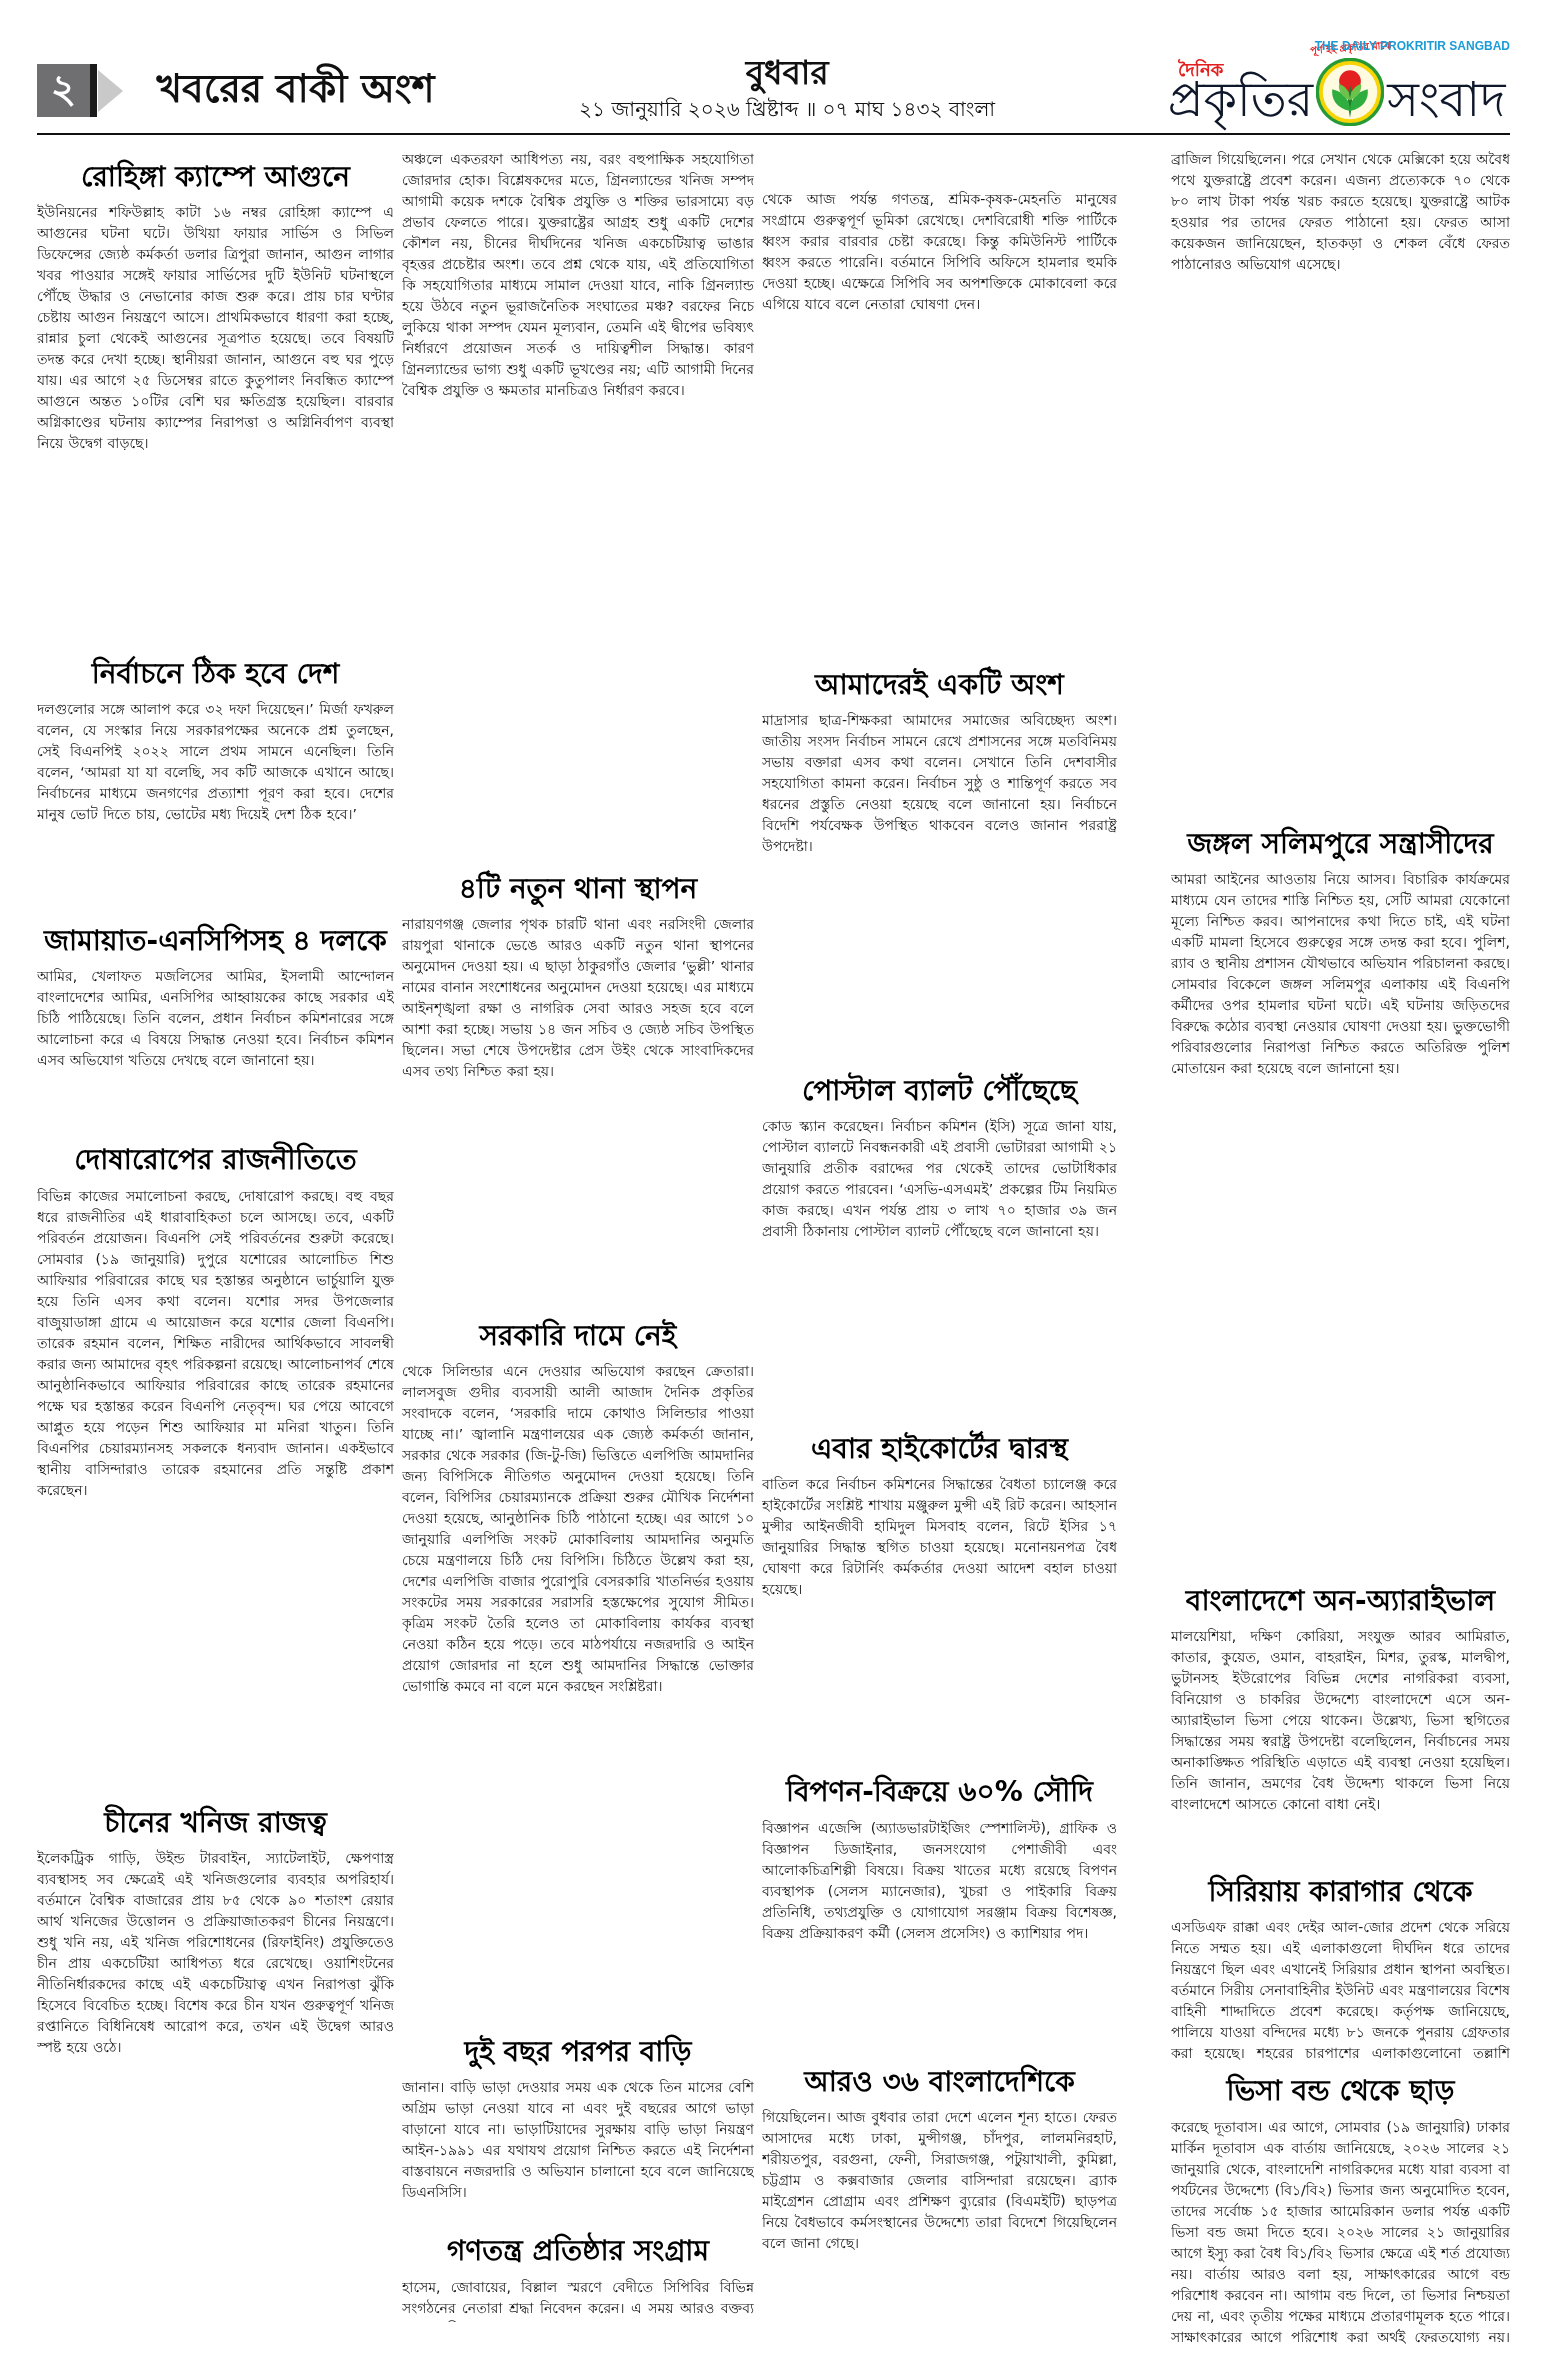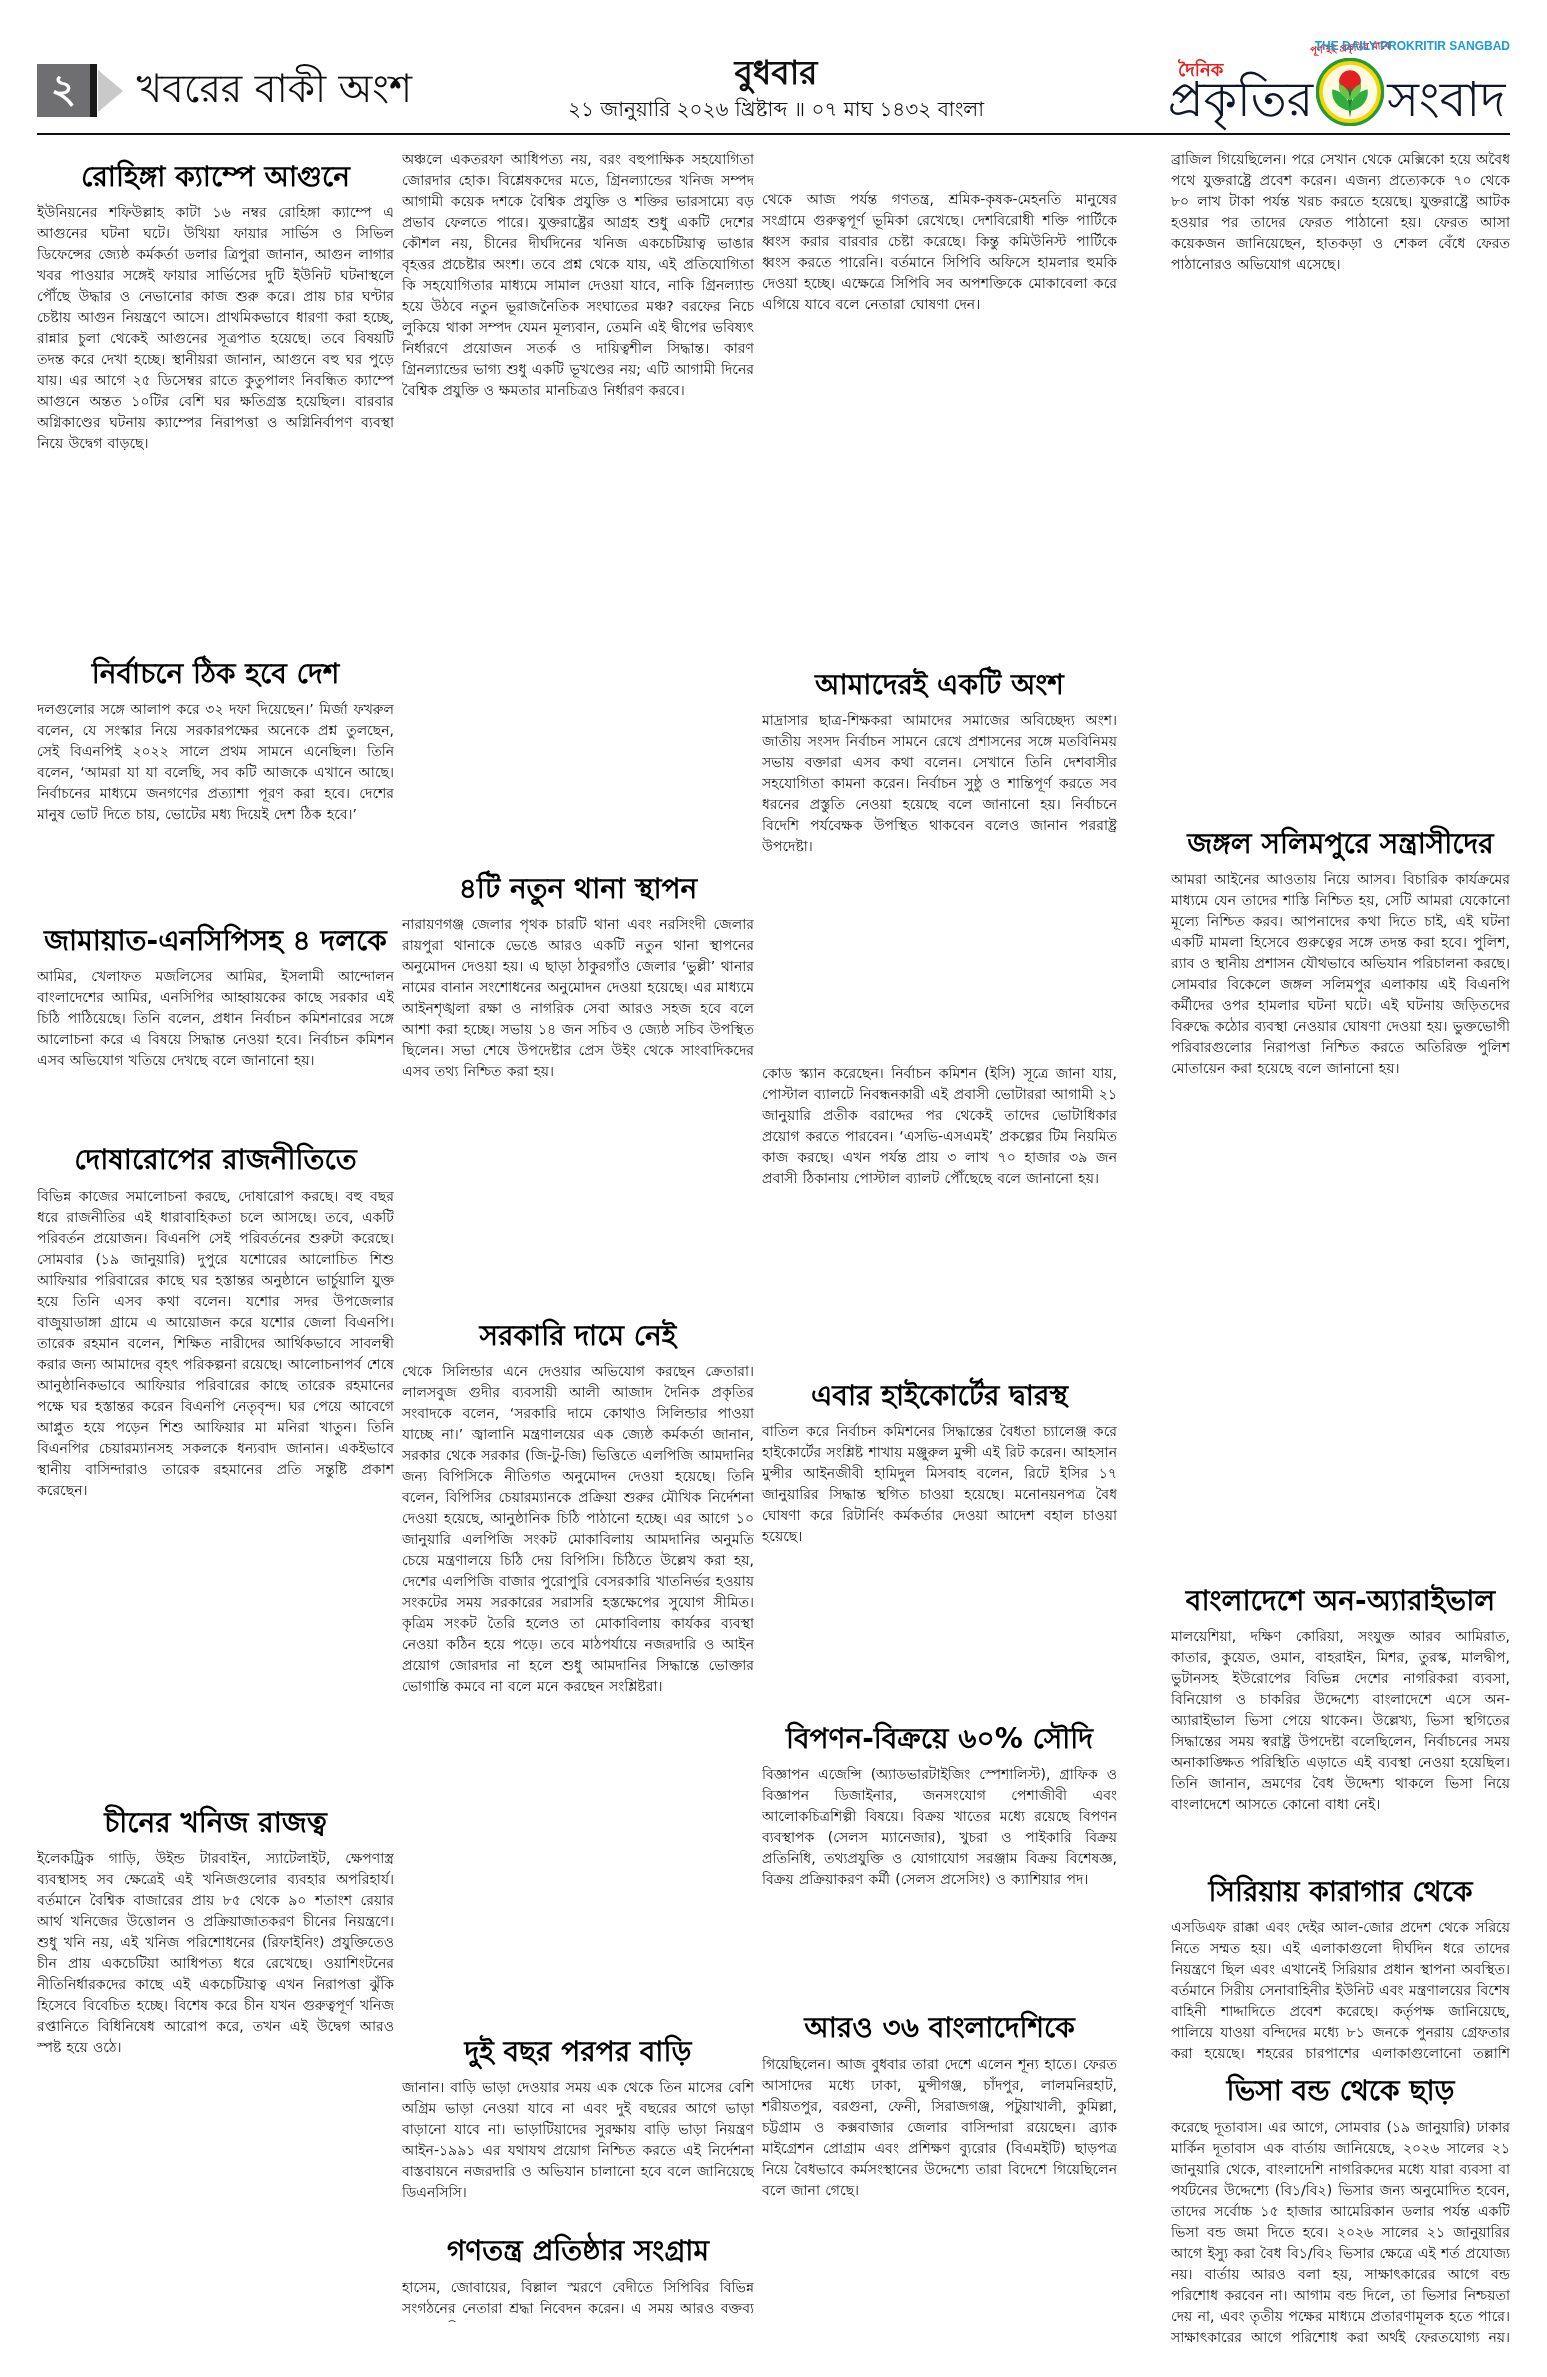--- a/index.html
+++ b/index.html
@@ -12,21 +12,21 @@
   .hdr{display:flex;align-items:flex-end;justify-content:space-between;
        border-bottom:2.2px solid #101010;padding-bottom:10.4px;height:98px;}
   .hdr-left{display:flex;align-items:center;gap:10.4px;}
   .pagebox{position:relative;width:53px;height:53px;background:#6f6f72;color:#fff;
        display:flex;align-items:center;justify-content:center;
        font-size:39px;font-weight:bold;}
   .pagebox .bar{position:absolute;right:-7.4px;top:0;width:7.4px;height:53px;background:#1a1a1a;}
   .pagebox .tri{position:absolute;right:-33px;top:6px;width:0;height:0;
        border-top:21px solid transparent;border-bottom:21px solid transparent;
        border-left:25px solid #c9c9c9;}
-  .section-title{font-size:39px;font-weight:normal;margin-left:36px;letter-spacing:0;}
+  .section-title{font-size:39px;font-weight:bold;margin-left:56px;letter-spacing:0;}
   .hdr-mid{text-align:center;line-height:1.25;padding-bottom:1.5px;}
   .weekday{font-size:33px;font-weight:bold;}
   .dateline{font-size:20px;margin-top:3px;}
   .masthead{display:flex;align-items:flex-end;gap:4.5px;position:relative;padding-right:4.5px;}
   .mast-left{position:relative;text-align:right;margin-left:28px;}
   .mast-daily{color:#e3201f;font-size:18px;font-weight:bold;position:absolute;top:-19.3px;left:10.4px;}
   .mast-big{font-size:48px;font-weight:normal;color:#0f172a;line-height:1;}
   .emblem{width:68px;height:68px;position:relative;flex:0 0 auto;margin:0 -1.5px -3px -1.5px;}
   .motto{position:absolute;top:-18px;left:-28px;width:126px;text-align:center;
          color:#e3201f;font-size:9.7px;font-weight:bold;transform:rotate(-4deg);}
@@ -110,20 +110,21 @@
         <div class="body-txt" style="height: 663px;">থেকে সিলিন্ডার এনে দেওয়ার অভিযোগ করছেন ক্রেতারা। লালসবুজ গুদীর ব্যবসায়ী আলী আজাদ দৈনিক প্রকৃতির সংবাদকে বলেন, ‘সরকারি দামে কোথাও সিলিন্ডার পাওয়া যাচ্ছে না।’ জ্বালানি মন্ত্রণালয়ের এক জ্যেষ্ঠ কর্মকর্তা জানান, সরকার থেকে সরকার (জি-টু-জি) ভিত্তিতে এলপিজি আমদানির জন্য বিপিসিকে নীতিগত অনুমোদন দেওয়া হয়েছে। তিনি বলেন, বিপিসির চেয়ারম্যানকে প্রক্রিয়া শুরুর মৌখিক নির্দেশনা দেওয়া হয়েছে, আনুষ্ঠানিক চিঠি পাঠানো হচ্ছে। এর আগে ১০ জানুয়ারি এলপিজি সংকট মোকাবিলায় আমদানির অনুমতি চেয়ে মন্ত্রণালয়ে চিঠি দেয় বিপিসি। চিঠিতে উল্লেখ করা হয়, দেশের এলপিজি বাজার পুরোপুরি বেসরকারি খাতনির্ভর হওয়ায় সংকটের সময় সরকারের সরাসরি হস্তক্ষেপের সুযোগ সীমিত। কৃত্রিম সংকট তৈরি হলেও তা মোকাবিলায় কার্যকর ব্যবস্থা নেওয়া কঠিন হয়ে পড়ে। তবে মাঠপর্যায়ে নজরদারি ও আইন প্রয়োগ জোরদার না হলে শুধু আমদানির সিদ্ধান্তে ভোক্তার ভোগান্তি কমবে না বলে মনে করছেন সংশ্লিষ্টরা।</div>
         <div class="headline">দুই বছর পরপর বাড়ি</div>
         <div class="body-txt" style="height: 146px;">জানান। বাড়ি ভাড়া দেওয়ার সময় এক থেকে তিন মাসের বেশি অগ্রিম ভাড়া নেওয়া যাবে না এবং দুই বছরের আগে ভাড়া বাড়ানো যাবে না। ভাড়াটিয়াদের সুরক্ষায় বাড়ি ভাড়া নিয়ন্ত্রণ আইন-১৯৯১ এর যথাযথ প্রয়োগ নিশ্চিত করতে এই নির্দেশনা বাস্তবায়নে নজরদারি ও অভিযান চালানো হবে বলে জানিয়েছে ডিএনসিসি।</div>
         <div class="headline">গণতন্ত্র প্রতিষ্ঠার সংগ্রাম</div>
         <div class="body-txt" style="height: 45px;">হাসেম, জোবায়ের, বিল্লাল স্মরণে বেদীতে সিপিবির বিভিন্ন সংগঠনের নেতারা শ্রদ্ধা নিবেদন করেন। এ সময় আরও বক্তব্য দেন কেন্দ্রীয় নেতারা।</div>
       </div>
     <div class="col">
         <div class="body-txt" style="height: 468px;">থেকে আজ পর্যন্ত গণতন্ত্র, শ্রমিক-কৃষক-মেহনতি মানুষের সংগ্রামে গুরুত্বপূর্ণ ভূমিকা রেখেছে। দেশবিরোধী শক্তি পার্টিকে ধ্বংস করার বারবার চেষ্টা করেছে। কিন্তু কমিউনিস্ট পার্টিকে ধ্বংস করতে পারেনি। বর্তমানে সিপিবি অফিসে হামলার হুমকি দেওয়া হচ্ছে। এক্ষেত্রে সিপিবি সব অপশক্তিকে মোকাবেলা করে এগিয়ে যাবে বলে নেতারা ঘোষণা দেন।</div>
         <div class="headline">আমাদেরই একটি অংশ</div>
         <div class="body-txt" style="height: 353px;">মাদ্রাসার ছাত্র-শিক্ষকরা আমাদের সমাজের অবিচ্ছেদ্য অংশ। জাতীয় সংসদ নির্বাচন সামনে রেখে প্রশাসনের সঙ্গে মতবিনিময় সভায় বক্তারা এসব কথা বলেন। সেখানে তিনি দেশবাসীর সহযোগিতা কামনা করেন। নির্বাচন সুষ্ঠু ও শান্তিপূর্ণ করতে সব ধরনের প্রস্তুতি নেওয়া হয়েছে বলে জানানো হয়। নির্বাচনে বিদেশি পর্যবেক্ষক উপস্থিত থাকবেন বলেও জানান পররাষ্ট্র উপদেষ্টা।</div>
+        <div class="headline">পোস্টাল ব্যালট পৌঁছেছে</div>
         <div class="body-txt" style="height: 305px;">কোড স্ক্যান করেছেন। নির্বাচন কমিশন (ইসি) সূত্রে জানা যায়, পোস্টাল ব্যালটে নিবন্ধনকারী এই প্রবাসী ভোটাররা আগামী ২১ জানুয়ারি প্রতীক বরাদ্দের পর থেকেই তাদের ভোটাধিকার প্রয়োগ করতে পারবেন। ‘এসভি-এসএমই’ প্রকল্পের টিম নিয়মিত কাজ করছে। এখন পর্যন্ত প্রায় ৩ লাখ ৭০ হাজার ৩৯ জন প্রবাসী ঠিকানায় পোস্টাল ব্যালট পৌঁছেছে বলে জানানো হয়।</div>
         <div class="headline">এবার হাইকোর্টের দ্বারস্থ</div>
         <div class="body-txt" style="height: 290px;">বাতিল করে নির্বাচন কমিশনের সিদ্ধান্তের বৈধতা চ্যালেঞ্জ করে হাইকোর্টের সংশ্লিষ্ট শাখায় মঞ্জুরুল মুন্সী এই রিট করেন। আহসান মুন্সীর আইনজীবী হামিদুল মিসবাহ বলেন, রিটে ইসির ১৭ জানুয়ারির সিদ্ধান্ত স্থগিত চাওয়া হয়েছে। মনোনয়নপত্র বৈধ ঘোষণা করে রিটার্নিং কর্মকর্তার দেওয়া আদেশ বহাল চাওয়া হয়েছে।</div>
         <div class="headline">বিপণন-বিক্রয়ে ৬০% সৌদি</div>
         <div class="body-txt" style="height: 236px;">বিজ্ঞাপন এজেন্সি (অ্যাডভারটাইজিং স্পেশালিস্ট), গ্রাফিক ও বিজ্ঞাপন ডিজাইনার, জনসংযোগ পেশাজীবী এবং আলোকচিত্রশিল্পী বিষয়ে। বিক্রয় খাতের মধ্যে রয়েছে বিপণন ব্যবস্থাপক (সেলস ম্যানেজার), খুচরা ও পাইকারি বিক্রয় প্রতিনিধি, তথ্যপ্রযুক্তি ও যোগাযোগ সরঞ্জাম বিক্রয় বিশেষজ্ঞ, বিক্রয় প্রক্রিয়াকরণ কর্মী (সেলস প্রসেসিং) ও ক্যাশিয়ার পদ।</div>
         <div class="headline">আরও ৩৬ বাংলাদেশিকে</div>
         <div class="body-txt" style="height: 282px;">গিয়েছিলেন। আজ বুধবার তারা দেশে এলেন শূন্য হাতে। ফেরত আসাদের মধ্যে ঢাকা, মুন্সীগঞ্জ, চাঁদপুর, লালমনিরহাট, শরীয়তপুর, বরগুনা, ফেনী, সিরাজগঞ্জ, পটুয়াখালী, কুমিল্লা, চট্টগ্রাম ও কক্সবাজার জেলার বাসিন্দারা রয়েছেন। ব্র্যাক মাইগ্রেশন প্রোগ্রাম এবং প্রশিক্ষণ ব্যুরোর (বিএমইটি) ছাড়পত্র নিয়ে বৈধভাবে কর্মসংস্থানের উদ্দেশ্যে তারা বিদেশে গিয়েছিলেন বলে জানা গেছে।</div>
       </div>
     <div class="col">
         <div class="body-txt" style="height: 667px;">ব্রাজিল গিয়েছিলেন। পরে সেখান থেকে মেক্সিকো হয়ে অবৈধ পথে যুক্তরাষ্ট্রে প্রবেশ করেন। এজন্য প্রত্যেককে ৭০ থেকে ৮০ লাখ টাকা পর্যন্ত খরচ করতে হয়েছে। যুক্তরাষ্ট্রে আটক হওয়ার পর তাদের ফেরত পাঠানো হয়। ফেরত আসা কয়েকজন জানিয়েছেন, হাতকড়া ও শেকল বেঁধে ফেরত পাঠানোরও অভিযোগ এসেছে।</div>

